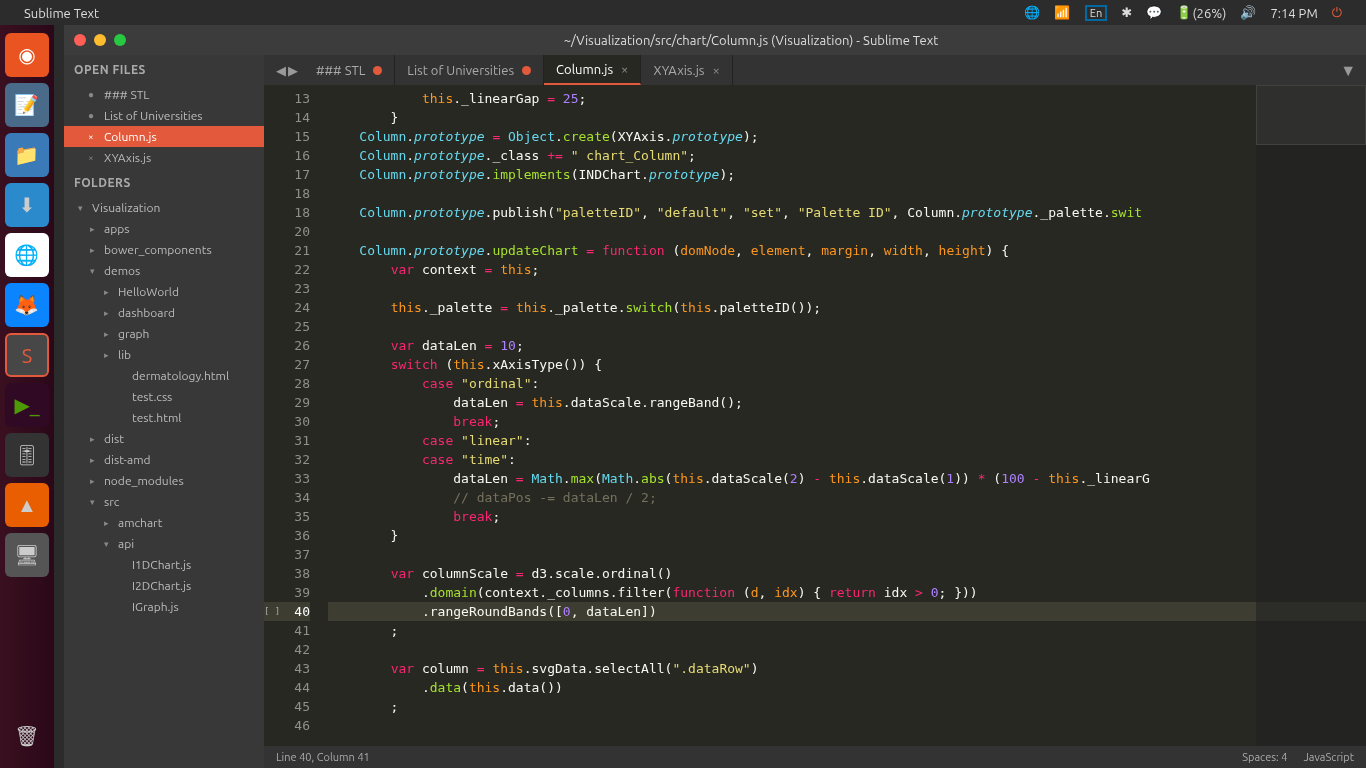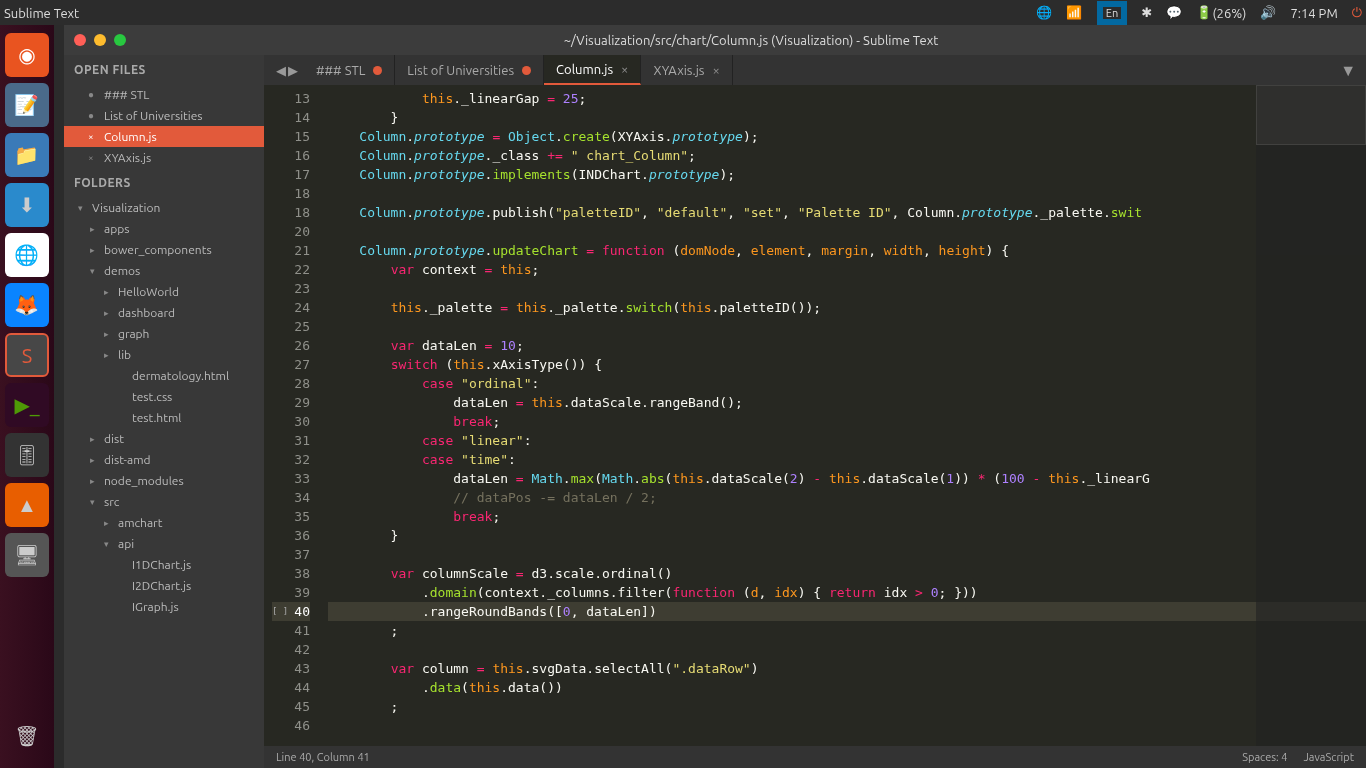--- a/index.html
+++ b/index.html
@@ -1,17 +1,17 @@
 <!DOCTYPE html>
 <html><head>
 <meta charset="utf-8">
 <style>
 * { margin: 0; padding: 0; box-sizing: border-box; }
 body { font-family: Ubuntu, "Segoe UI", sans-serif; background: #2b2b2b; color: #ccc; overflow: hidden; width: 1366px; height: 768px; position: relative; }
-.topbar { height: 25px; background: #2c2c2c; display: flex; align-items: center; padding: 0 4px; font-size: 13px; color: #ddd; justify-content: space-between; text-align: center; }
+.topbar { height: 25px; background: #2c2c2c; display: flex; align-items: center; padding: 0 24px; font-size: 13px; color: #ddd; justify-content: space-between; text-align: center; }
 .topbar-right { display: flex; align-items: center; gap: 14px; }
 .topbar-right span { display: inline-flex; align-items: center; }
 .launcher { position: absolute; left: 0; top: 25px; width: 54px; height: 743px; background: linear-gradient(to right, #3a1020, #2a0818); display: flex; flex-direction: column; align-items: center; padding-top: 8px; gap: 6px; }
 .launcher-item { width: 44px; height: 44px; border-radius: 6px; display: flex; align-items: center; justify-content: center; font-size: 20px; }
 .window { position: absolute; left: 64px; top: 25px; width: 1302px; height: 743px; background: #701a75; display: flex; flex-direction: column; }
 .titlebar { height: 30px; background: #3c3c3c; display: flex; align-items: center; padding: 0 10px; font-size: 13px; color: #ddd; }
 .traffic { display: flex; gap: 8px; margin-right: 20px; }
 .traffic span { width: 12px; height: 12px; border-radius: 50%; display: inline-block; }
 .traffic .r { background: #ff5f57; } .traffic .y { background: #febc2e; } .traffic .g { background: #28c840; }
 .titlebar .title { flex: 1; text-align: center; }
@@ -28,40 +28,40 @@
 .editor-area { flex: 1; display: flex; flex-direction: column; background: #272822; position: relative; }
 .tab-row { height: 30px; background: #333; display: flex; align-items: center; padding-left: 6px; }
 .tab-nav { display: flex; gap: 2px; padding: 0 6px; color: #999; }
 .tab-nav span { cursor: pointer; font-size: 13px; }
 .tab { padding: 0 12px; height: 30px; display: flex; align-items: center; gap: 8px; font-size: 13px; color: #aaa; cursor: pointer; border-right: 1px solid #222; }
 .tab.active { background: #272822; color: #fff; border-bottom: 2px solid #e25a3b; }
 .tab .dot { width: 9px; height: 9px; border-radius: 50%; background: #e25a3b; }
 .tab .close { color: #888; font-size: 13px; }
 .tab-menu { margin-left: auto; padding: 0 10px; color: #999; }
 .code-body { flex: 1; display: flex; overflow: hidden; position: relative; }
-.gutter { width: 58px; background: #272822; color: #8f908a; font-family: "DejaVu Sans Mono", Menlo, monospace; font-size: 13px; text-align: right; padding: 4px 12px 4px 8px; line-height: 19px; }
+.gutter { width: 58px; background: #272822; color: #8f908a; font-family: "DejaVu Sans Mono", Menlo, monospace; font-size: 13px; text-align: right; padding: 4px 12px 4px 0; line-height: 19px; }
 .gutter div.hl { background: #3e3d32; color: #fff; }
 .code { flex: 1; font-family: "DejaVu Sans Mono", Menlo, monospace; font-size: 13px; line-height: 19px; padding: 4px 0 4px 6px; white-space: pre; color: #f8f8f2; overflow: hidden; }
 .code .ln.hl { background: #3e3d32; }
 .minimap { position: absolute; right: 0; top: 0; width: 110px; height: 100%; background: #222; opacity: 0.6; padding: 4px; font-size: 2px; line-height: 2px; color: #888; overflow: hidden; }
 .minimap .viewport { position: absolute; top: 0; left: 0; right: 0; height: 60px; background: rgba(200,200,200,0.12); border: 1px solid rgba(255,255,255,0.15); }
 .statusbar { height: 22px; background: #333; display: flex; align-items: center; padding: 0 12px; font-size: 11px; color: #aaa; justify-content: space-between; }
 .statusbar .right { display: flex; gap: 16px; }
 .kw { color: #f92672; } .fn { color: #66d9ef; font-style: italic; } .str { color: #e6db74; } .num { color: #ae81ff; } .op { color: #f92672; } .cls { color: #66d9ef; } .cm { color: #75715e; } .id { color: #a6e22e; } .pr { color: #fd971f; } .th { color: #fd971f; }
 .power { color: #e25a3b; }
 </style>
 </head>
 <body>
 
 <div class="topbar">
   <span>Sublime Text</span>
   <div class="topbar-right">
     <span>🌐</span>
     <span>📶</span>
-    <span style="border:6px solid #0369a1;padding:0 3px;font-size:11px;">En</span>
+    <span style="border:2px solid #0369a1;padding:0 3px;font-size:11px;">En</span>
     <span>✱</span>
     <span>💬</span>
     <span>🔋<span>(26%)</span></span>
     <span>🔊</span>
     <span>7:14 PM</span>
     <span class="power">⏻</span>
   </div>
 </div>
 
 <div class="launcher">

